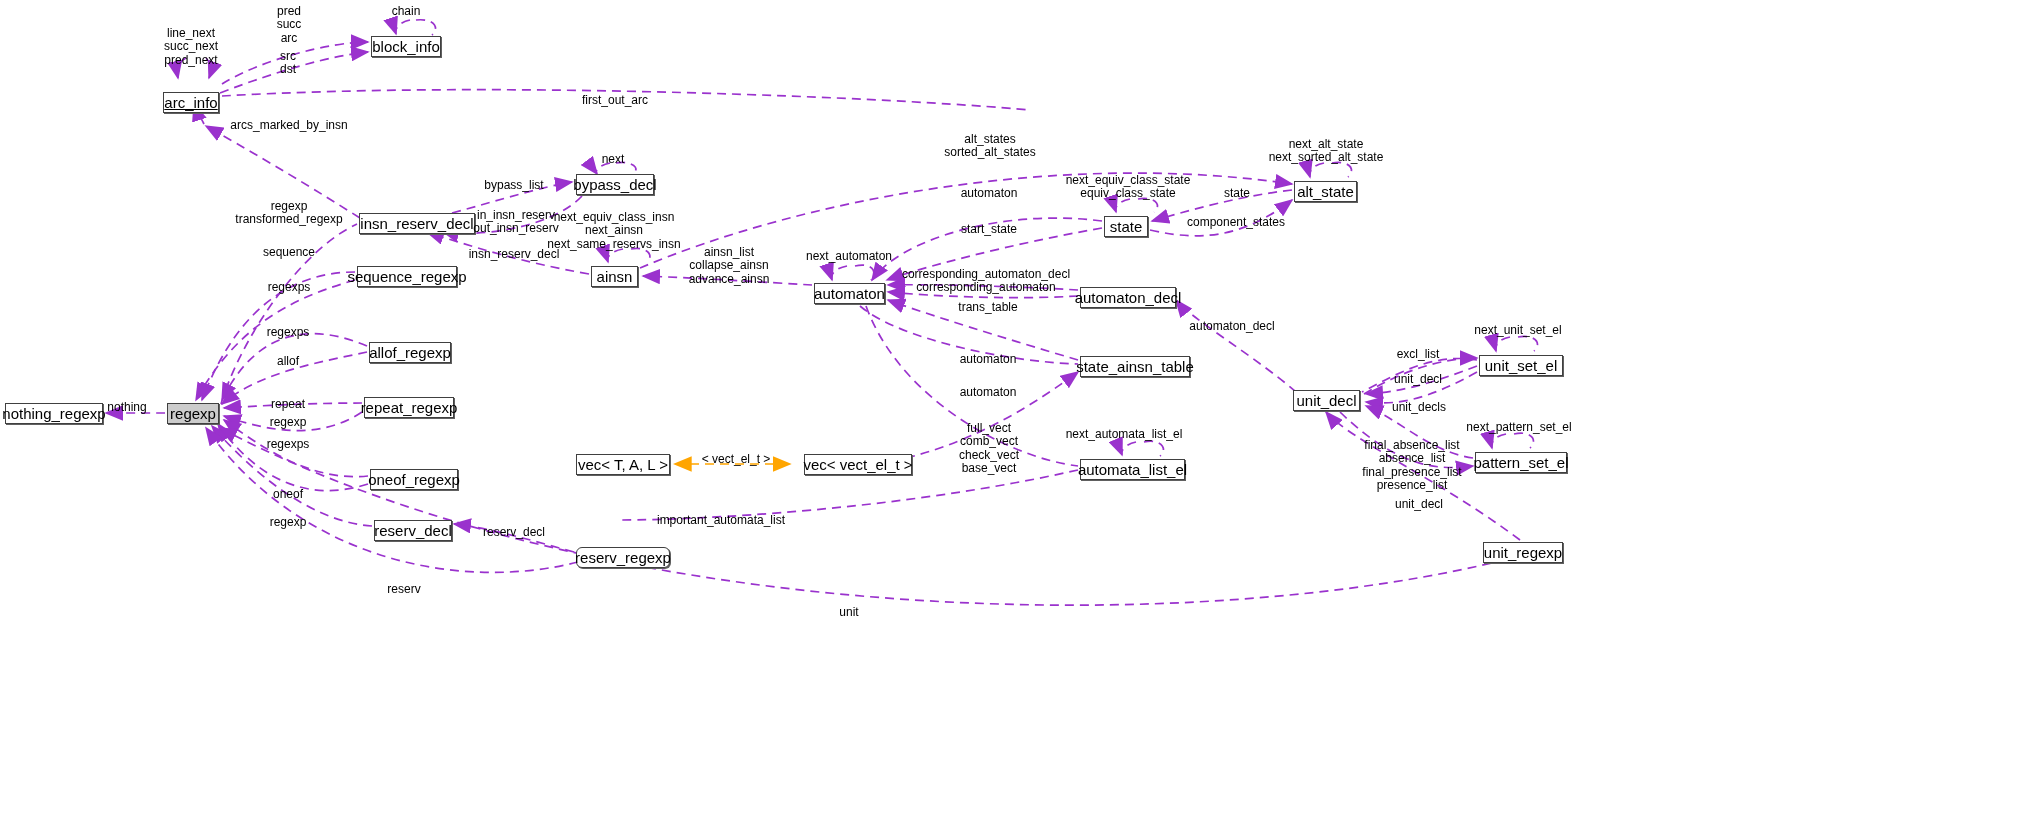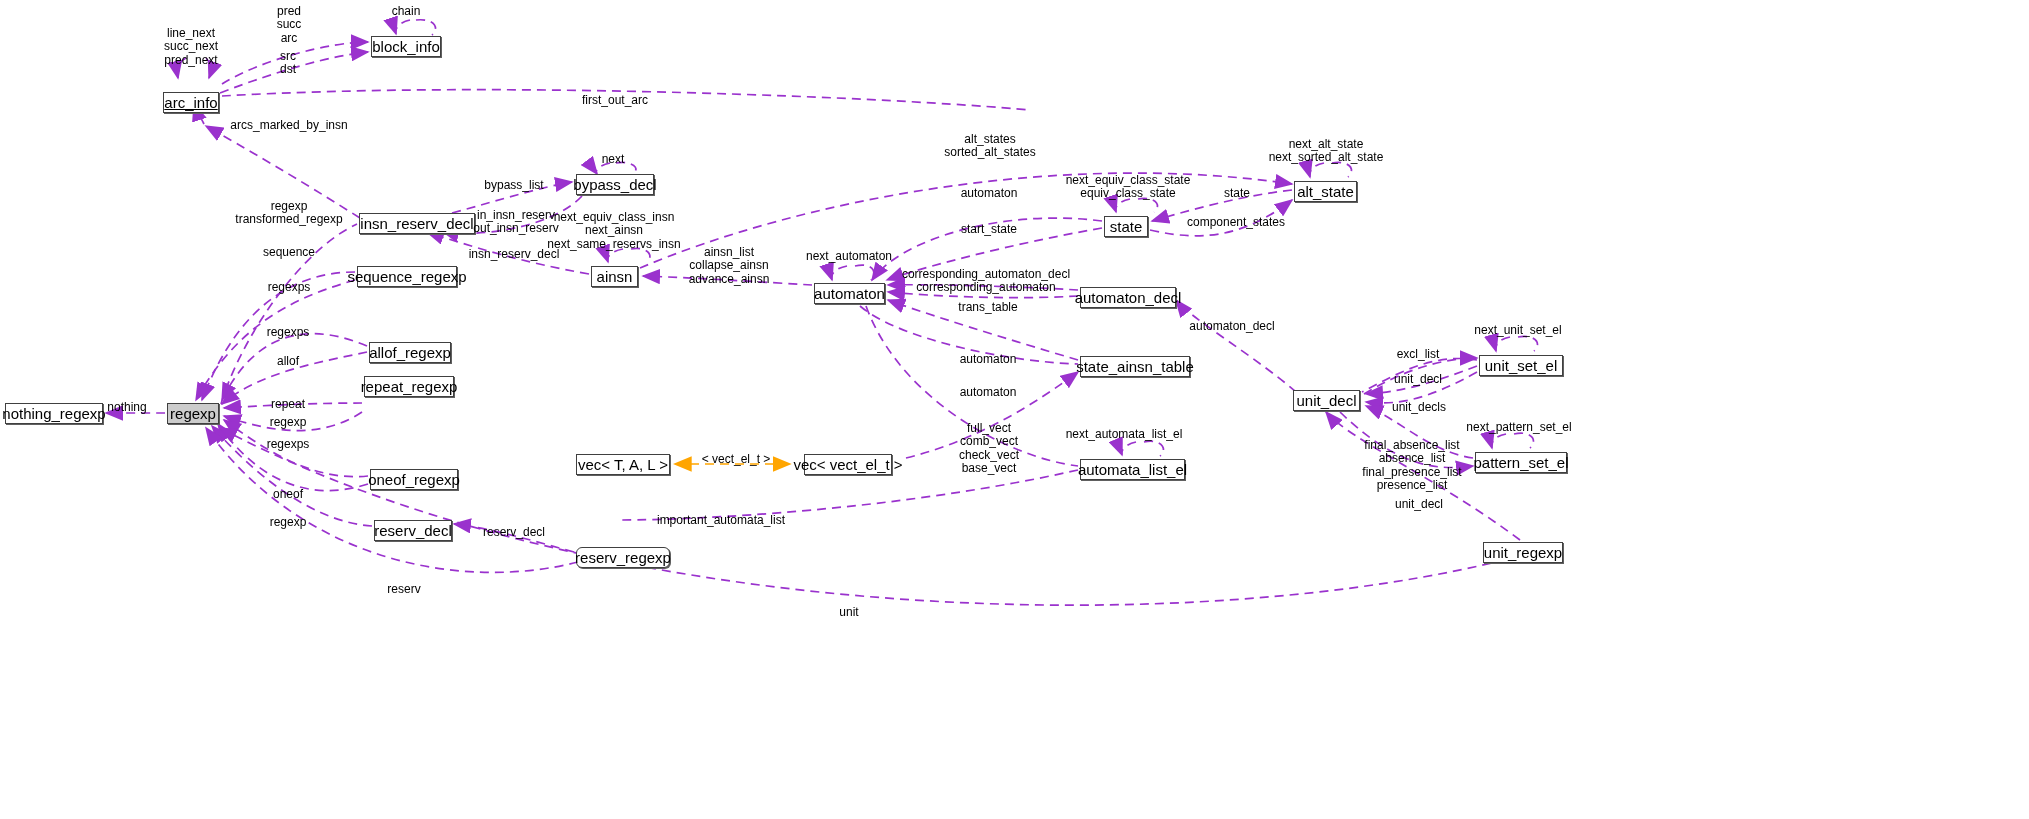--- a/index.html
+++ b/index.html
@@ -158,25 +158,25 @@
       <div class="node" style="left: 814px; top: 283px; width: 71px; height: 21px;">automaton</div>
       <div class="node" style="left: 1080px; top: 287px; width: 96px; height: 21px;">automaton_decl</div>
       <div class="node" style="left: 1104px; top: 216px; width: 44px; height: 21px;">state</div>
       <div class="node" style="left: 1294px; top: 181px; width: 63px; height: 21px;">alt_state</div>
       <div class="node" style="left: 369px; top: 342px; width: 82px; height: 21px;">allof_regexp</div>
       <div class="node" style="left: 1080px; top: 356px; width: 110px; height: 21px;">state_ainsn_table</div>
       <div class="node" style="left: 1293px; top: 390px; width: 67px; height: 21px;">unit_decl</div>
       <div class="node" style="left: 1479px; top: 355px; width: 84px; height: 21px;">unit_set_el</div>
       <div class="node" style="left: 5px; top: 403px; width: 98px; height: 21px;">nothing_regexp</div>
       <div class="node highlight" style="left: 167px; top: 403px; width: 52px; height: 21px;">regexp</div>
-      <div class="node" style="left: 364px; top: 376px; width: 90px; height: 21px;">repeat_regexp</div>
+      <div class="node" style="left: 364px; top: 397px; width: 90px; height: 21px;">repeat_regexp</div>
       <div class="node" style="left: 1080px; top: 459px; width: 105px; height: 21px;">automata_list_el</div>
       <div class="node" style="left: 1475px; top: 452px; width: 92px; height: 21px;">pattern_set_el</div>
       <div class="node" style="left: 576px; top: 454px; width: 94px; height: 21px;">vec&lt; T, A, L &gt;</div>
-      <div class="node" style="left: 804px; top: 454px; width: 88px; height: 21px;">vec&lt; vect_el_t &gt;</div>
+      <div class="node" style="left: 804px; top: 454px; width: 108px; height: 21px;">vec&lt; vect_el_t &gt;</div>
       <div class="node" style="left: 370px; top: 469px; width: 88px; height: 21px;">oneof_regexp</div>
       <div class="node" style="left: 374px; top: 520px; width: 78px; height: 21px;">reserv_decl</div>
       <div class="node" style="left: 576px; top: 547px; width: 94px; height: 21px; border-radius: 6px;">reserv_regexp</div>
       <div class="node" style="left: 1483px; top: 542px; width: 80px; height: 21px;">unit_regexp</div>
     </div>
   <div id="labels-layer">
       <div class="edgelabel" style="left: 289px; top: 5px;">
         <div>pred</div>
         <div>succ</div>
         <div>arc</div>

